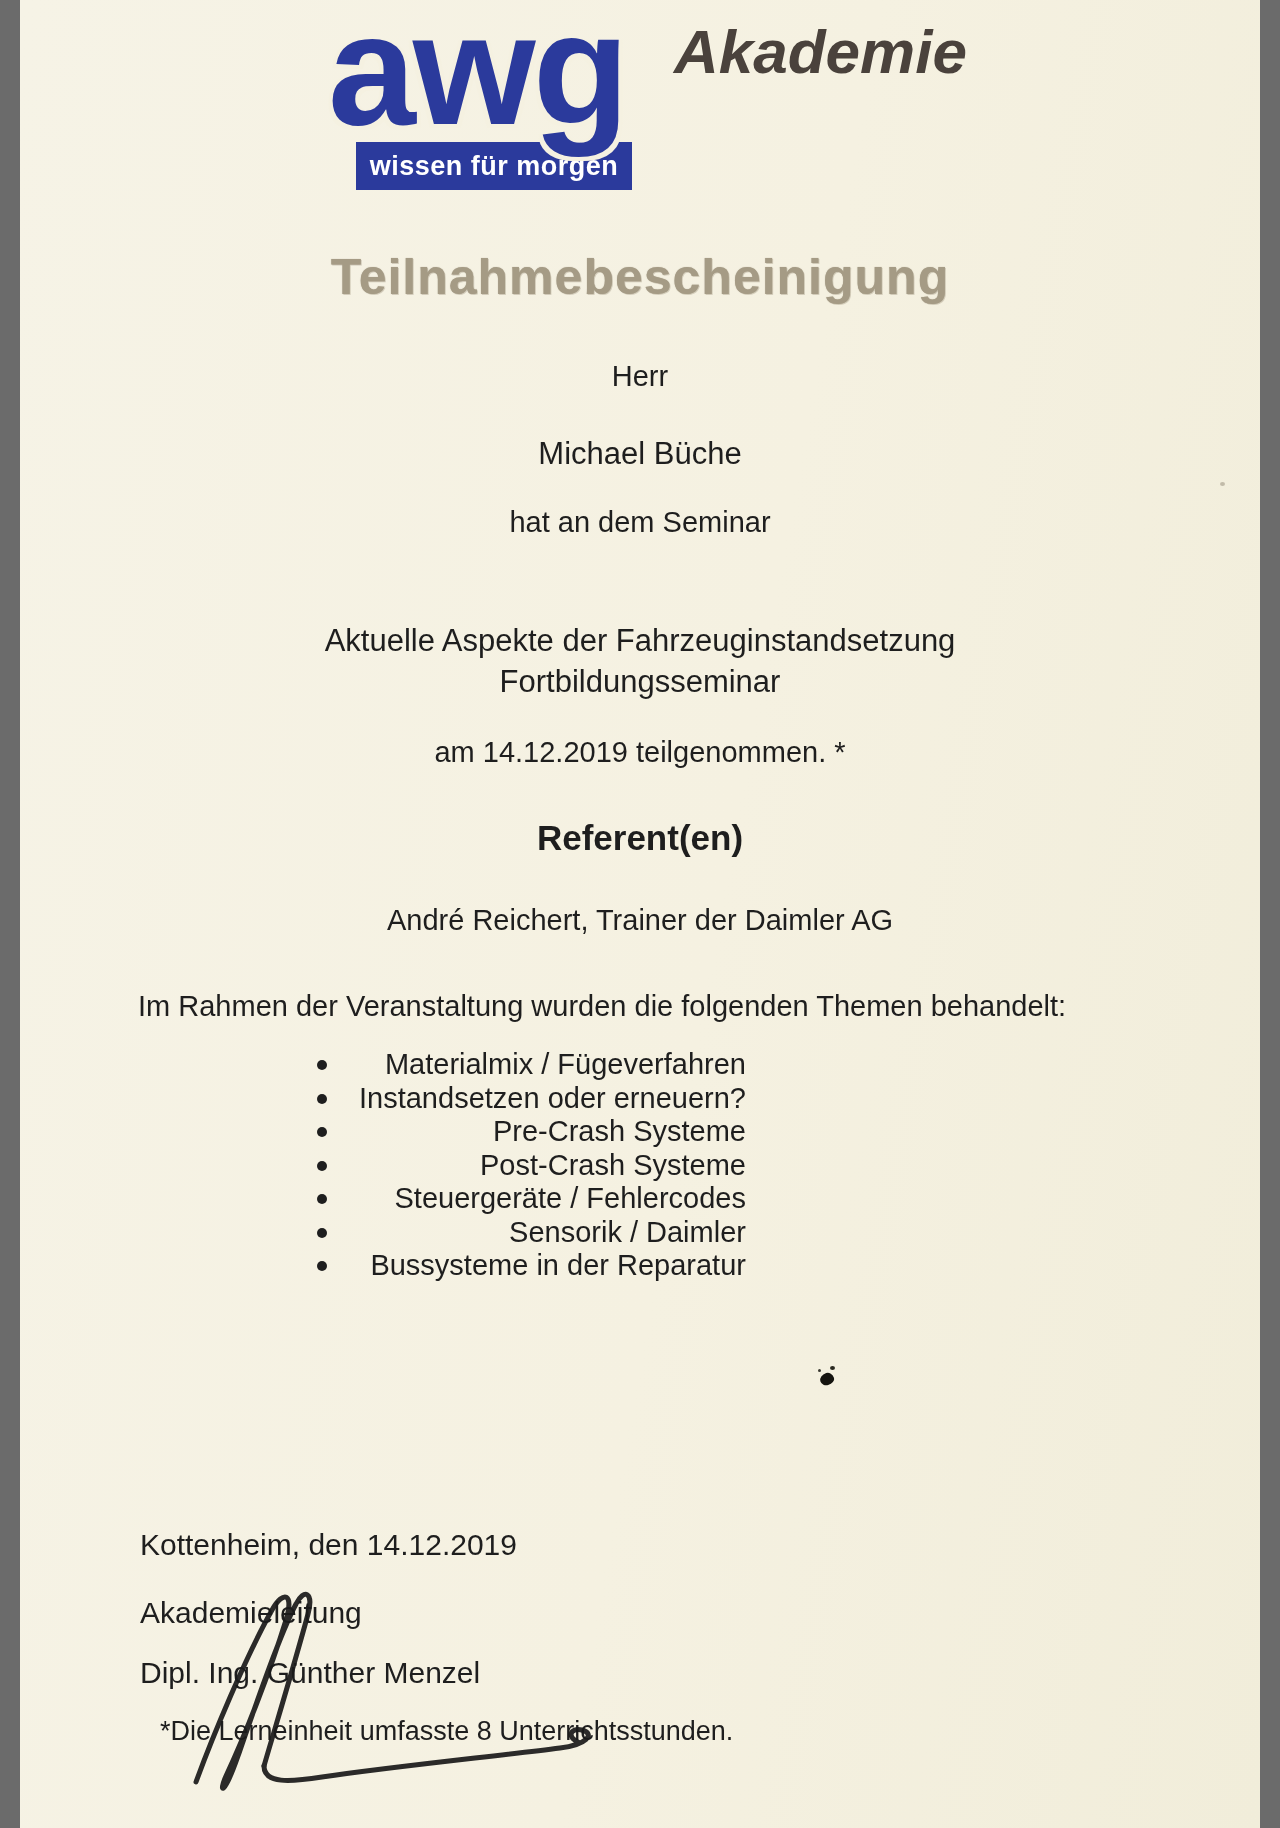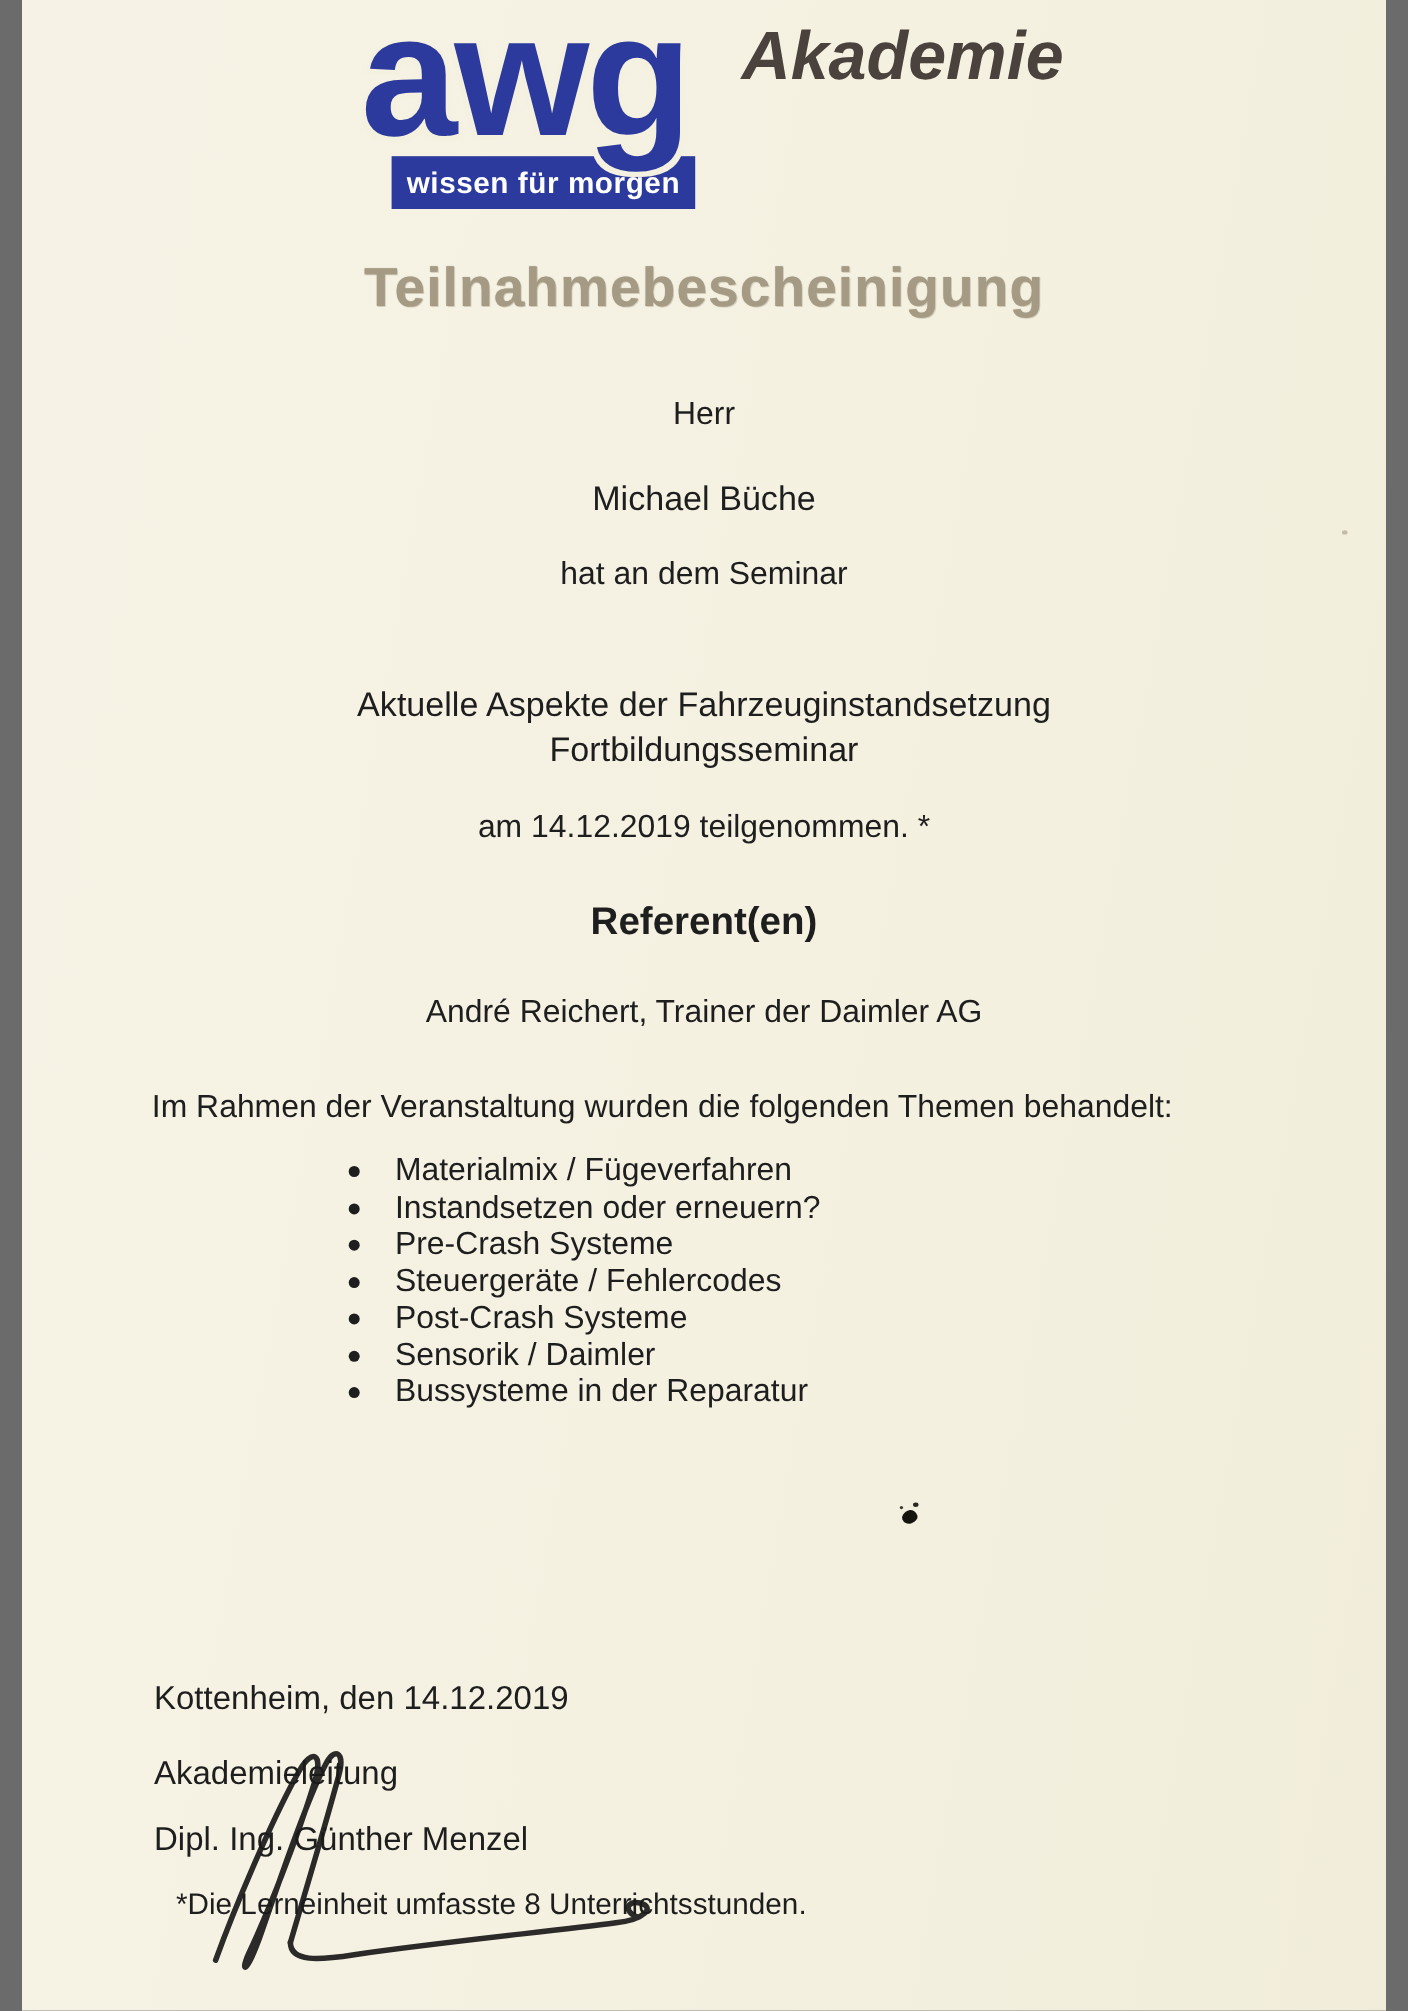--- a/index.html
+++ b/index.html
@@ -34,38 +34,38 @@
     letter-spacing:-1px;margin-left:14px;margin-top:8px;
     transform:scaleX(0.88);transform-origin:left top;
   }
   .bvsk-sub{
     margin-top:-26px;margin-left:4px;
     font-size:62px;font-weight:bold;font-style:italic;
     color:#4a423c;letter-spacing:0px;
   }
   
   .cert-title{
-    position:absolute;left:0;right:0;top:232px;margin:0;
+    position:absolute;left:0;right:0;top:248px;margin:0;
     text-align:center;
     font-size:50px;font-weight:bold;letter-spacing:1px;
     color:#a59b85;
     text-shadow:0 0 1px rgba(125,115,92,0.55), 1px 1px 0 rgba(160,150,125,0.35);
   }
   
   .cline{position:absolute;left:0;right:0;margin:0;text-align:center;font-size:29px;}
   .l-salutation{top:360px;}
   .l-name{top:436px;font-size:31px;}
   .l-leadin{top:506px;}
   .l-seminar{top:620px;font-size:31px;line-height:41px;}
   .l-attend{top:736px;}
   .l-referent-h{top:818px;font-size:35px;font-weight:bold;}
   .l-referent{top:904px;}
   
   .topics-intro{position:absolute;left:118px;top:990px;margin:0;font-size:29px;}
-  .topics-list{position:absolute;left:295px;top:1048px;margin:0;padding:0;list-style:none;}
+  .topics-list{position:absolute;left:295px;top:1048px;margin:0;padding:0;list-style:none;text-align:right;}
   .topics-list li{position:relative;padding-left:44px;font-size:29px;line-height:33.5px;}
   .topic-dot{
     position:absolute;left:2px;top:12px;width:10px;height:10px;border-radius:50%;
     background:#1e1e1e;
   }
   
   .f-line{position:absolute;margin:0;font-size:30px;}
   .l-placedate{left:120px;top:1528px;}
   .l-role{left:120px;top:1596px;}
   .l-signer{left:120px;top:1656px;}
@@ -107,22 +107,22 @@
   <p class="cline l-attend">am 14.12.2019 teilgenommen. *</p>
 
   <p class="cline l-referent-h">Referent(en)</p>
   <p class="cline l-referent">André Reichert, Trainer der Daimler AG</p>
 
   <p class="topics-intro">Im Rahmen der Veranstaltung wurden die folgenden Themen behandelt:</p>
   <ul class="topics-list" id="topics-list">
       <li><span class="topic-dot"></span><span>Materialmix / Fügeverfahren</span></li>
       <li><span class="topic-dot"></span><span>Instandsetzen oder erneuern?</span></li>
       <li><span class="topic-dot"></span><span>Pre-Crash Systeme</span></li>
+      <li><span class="topic-dot"></span><span>Post-Crash Systeme</span></li>
       <li><span class="topic-dot"></span><span>Steuergeräte / Fehlercodes</span></li>
-      <li><span class="topic-dot"></span><span>Post-Crash Systeme</span></li>
       <li><span class="topic-dot"></span><span>Sensorik / Daimler</span></li>
       <li><span class="topic-dot"></span><span>Bussysteme in der Reparatur</span></li>
     </ul>
 
   <div class="ink-smudge">
     <span class="b1"></span>
       <span class="b2"></span>
       <span class="b3"></span>
   </div>
   <div class="edge-speck"></div>

